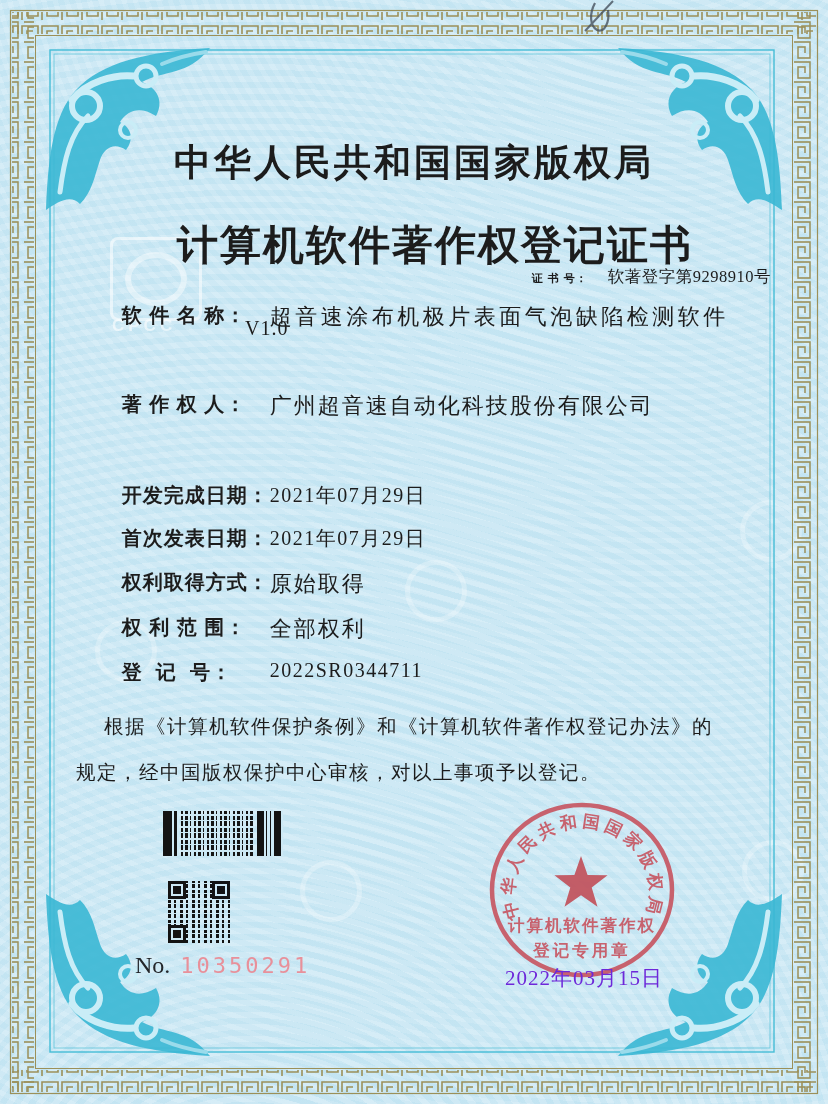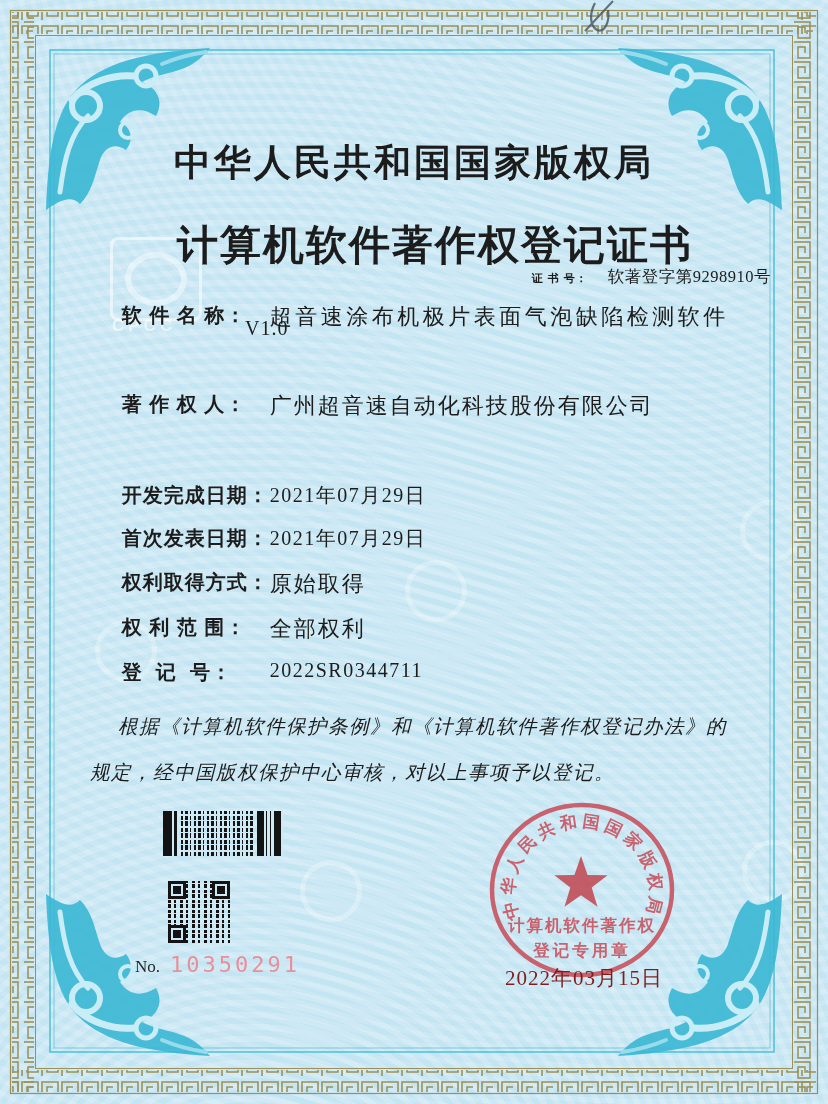--- a/index.html
+++ b/index.html
@@ -23,22 +23,22 @@
   .row{position:absolute;left:95px;white-space:pre;}
   .lbl{display:inline-block;width:148px;font-size:20px;font-weight:700;letter-spacing:1px;white-space:pre;vertical-align:top;}
   .val{font-size:22px;letter-spacing:2px;font-family:"Liberation Serif","DejaVu Serif",serif;}
   .val-name{letter-spacing:3.5px;}
   .val-num{font-size:20px;letter-spacing:1.5px;margin-top:38px;}
   .row-name{top:284px;} .row-version{top:317px;left:245px;font-size:20px;font-family:"Liberation Serif","DejaVu Serif",serif;letter-spacing:1px;}
   .row-author{top:373px;}
   .row-devdate{top:464px;} .row-pubdate{top:507px;} .row-acq{top:551px;}
   .row-scope{top:596px;} .row-regno{top:641px;}
 
-  .statement{position:absolute;left:90px;top:704px;width:660px;font-size:19.5px;
-    letter-spacing:1.5px;line-height:46px;font-family:"Liberation Serif","DejaVu Serif",serif;font-style:italic;}
+  .statement{position:absolute;left:76px;top:704px;width:660px;font-size:19.5px;
+    letter-spacing:1.5px;line-height:46px;font-family:"Liberation Serif","DejaVu Serif",serif;}
   .statement .ln1{padding-left:28px;}
 
   .barcode{position:absolute;left:163px;top:811px;width:120px;height:45px;}
   .bc-start{position:absolute;left:0;top:0;bottom:0;width:16px;
     background:repeating-linear-gradient(90deg,#131313 0 9px,#cde9f5 9px 11px,#131313 11px 14px,#cde9f5 14px 16px);}
   .bc-mid{position:absolute;left:18px;right:28px;top:0;bottom:0;
     background-image:
       repeating-linear-gradient(0deg,transparent 0 4px,#cde9f5 4px 6px,transparent 6px 11px,#cde9f5 11px 12px),
       repeating-linear-gradient(90deg,#151515 0 2px,transparent 2px 4px,#151515 4px 7px,transparent 7px 9px,#151515 9px 10px,transparent 10px 13px);}
   .bc-stop{position:absolute;right:0;top:0;bottom:0;width:26px;
@@ -46,26 +46,26 @@
 
   .qr{position:absolute;left:168px;top:881px;width:62px;height:62px;
     background-image:
       repeating-linear-gradient(0deg,transparent 0 3px,#cde9f5 3px 5px,transparent 5px 9px,#cde9f5 9px 10px),
       repeating-linear-gradient(90deg,#131313 0 3px,transparent 3px 6px,#131313 6px 8px,transparent 8px 12px);}
   .qr .f{position:absolute;width:18px;height:18px;border:3px solid #131313;background:#cde9f5;box-sizing:border-box;}
   .qr .f::after{content:"";position:absolute;inset:2px;background:#131313;}
   .qr .f-tl{left:0;top:0;} .qr .f-tr{right:0;top:0;} .qr .f-bl{left:0;bottom:0;}
 
   .serial{position:absolute;left:135px;top:952px;}
-  .serial-prefix{font-size:17px;font-family:"Liberation Serif","DejaVu Serif",serif;color:#23262a;}
+  .serial-prefix{font-size:24px;font-family:"Liberation Serif","DejaVu Serif",serif;color:#23262a;}
   .serial-number{font-size:22px;font-family:"DejaVu Sans Mono","Liberation Mono",monospace;
     color:#e8909a;letter-spacing:3px;margin-left:10px;}
 
   .issue-date{position:absolute;left:505px;top:964px;font-size:21px;letter-spacing:1px;
-    font-family:"Liberation Serif","DejaVu Serif",serif;color:#7f1d1d;}
+    font-family:"Liberation Serif","DejaVu Serif",serif;color:#6d28d9;}
 
   .seal{position:absolute;left:482px;top:790px;width:200px;height:200px;opacity:0.88;}
 
   .cpcc-box{position:absolute;left:110px;top:237px;width:86px;height:78px;border:3px solid rgba(255,255,255,0.55);
     border-radius:8px;}
   .cpcc-box::after{content:"";position:absolute;inset:12px;border:6px solid rgba(255,255,255,0.45);border-radius:50%;}
   .cpcc-text{position:absolute;left:112px;top:316px;font-size:17px;font-weight:700;letter-spacing:4px;
     color:rgba(255,255,255,0.60);}
   .wm-ring{position:absolute;width:52px;height:52px;border:5px solid rgba(255,255,255,0.28);border-radius:50%;}
 </style>

